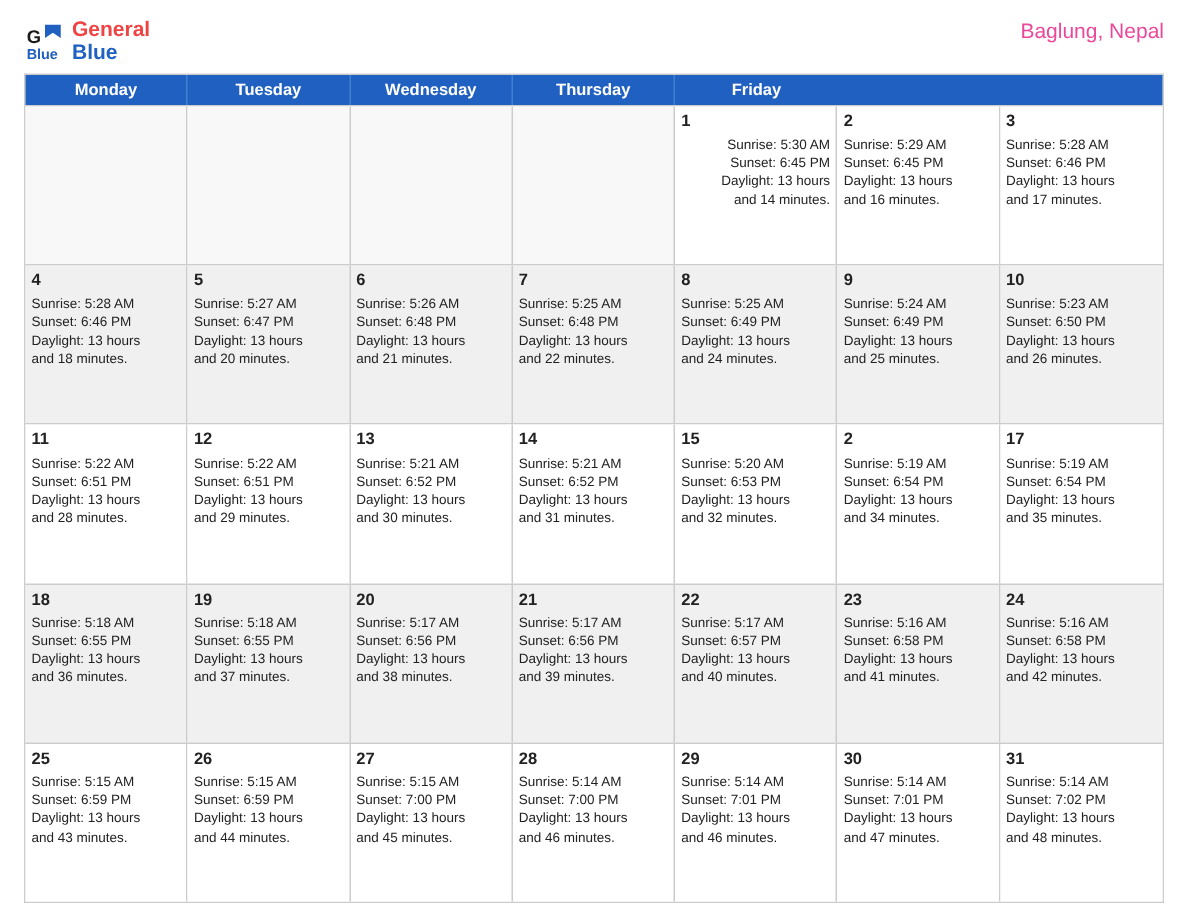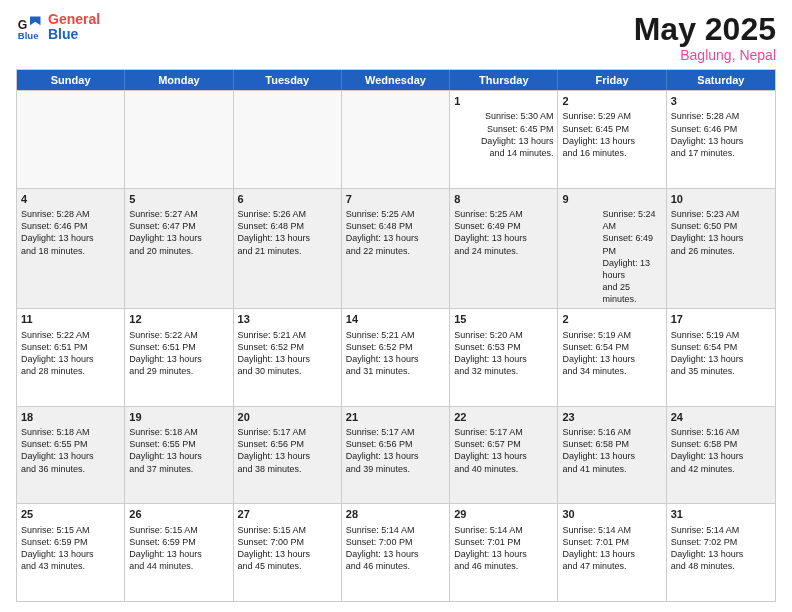--- a/index.html
+++ b/index.html
@@ -113,34 +113,31 @@
 
         <polygon points="16,4 28,4 28,14 22,10 16,14" fill="#2060c0"></polygon>
         <text x="2" y="30" font-size="11" font-weight="bold" fill="#2060c0" font-family="Arial">Blue</text>
       </svg>
       <div>
         <div style="font-size:14px; font-weight:bold; color:#ef4444; line-height:1.1;">General</div>
         <div style="font-size:14px; font-weight:bold; color:#2060c0; line-height:1.1;">Blue</div>
       </div>
     </div>
     <div class="title-block">
-      <div class="month-title">May 2025</div>
       <div class="subtitle">Baglung, Nepal</div>
     </div>
   </div>
 
   <div class="calendar">
     <div class="cal-header-row">
-      <div class="cal-header-cell">Sunday</div>
       <div class="cal-header-cell">Monday</div>
       <div class="cal-header-cell">Tuesday</div>
       <div class="cal-header-cell">Wednesday</div>
       <div class="cal-header-cell">Thursday</div>
       <div class="cal-header-cell">Friday</div>
-      <div class="cal-header-cell">Saturday</div>
     </div>
     <div class="cal-body" id="cal-body">
     <div class="cal-week">
           <div class="cal-cell empty"></div>
           <div class="cal-cell empty"></div>
           <div class="cal-cell empty"></div>
           <div class="cal-cell empty"></div>
           <div class="cal-cell">
             <span class="day-num">1</span>
             <div class="cell-info" style="white-space: pre-line; text-align: right;">Sunrise: 5:30 AM
@@ -194,21 +191,21 @@
           </div>
           <div class="cal-cell shaded">
             <span class="day-num">8</span>
             <div class="cell-info" style="white-space: pre-line;">Sunrise: 5:25 AM
 Sunset: 6:49 PM
 Daylight: 13 hours
 and 24 minutes.</div>
           </div>
           <div class="cal-cell shaded">
             <span class="day-num">9</span>
-            <div class="cell-info" style="white-space: pre-line; margin-left: 40px;">Sunrise: 5:24 AM
+            <div class="cell-info" style="white-space: pre-line;">Sunrise: 5:24 AM
 Sunset: 6:49 PM
 Daylight: 13 hours
 and 25 minutes.</div>
           </div>
           <div class="cal-cell shaded">
             <span class="day-num">10</span>
             <div class="cell-info" style="white-space: pre-line;">Sunrise: 5:23 AM
 Sunset: 6:50 PM
 Daylight: 13 hours
 and 26 minutes.</div>

